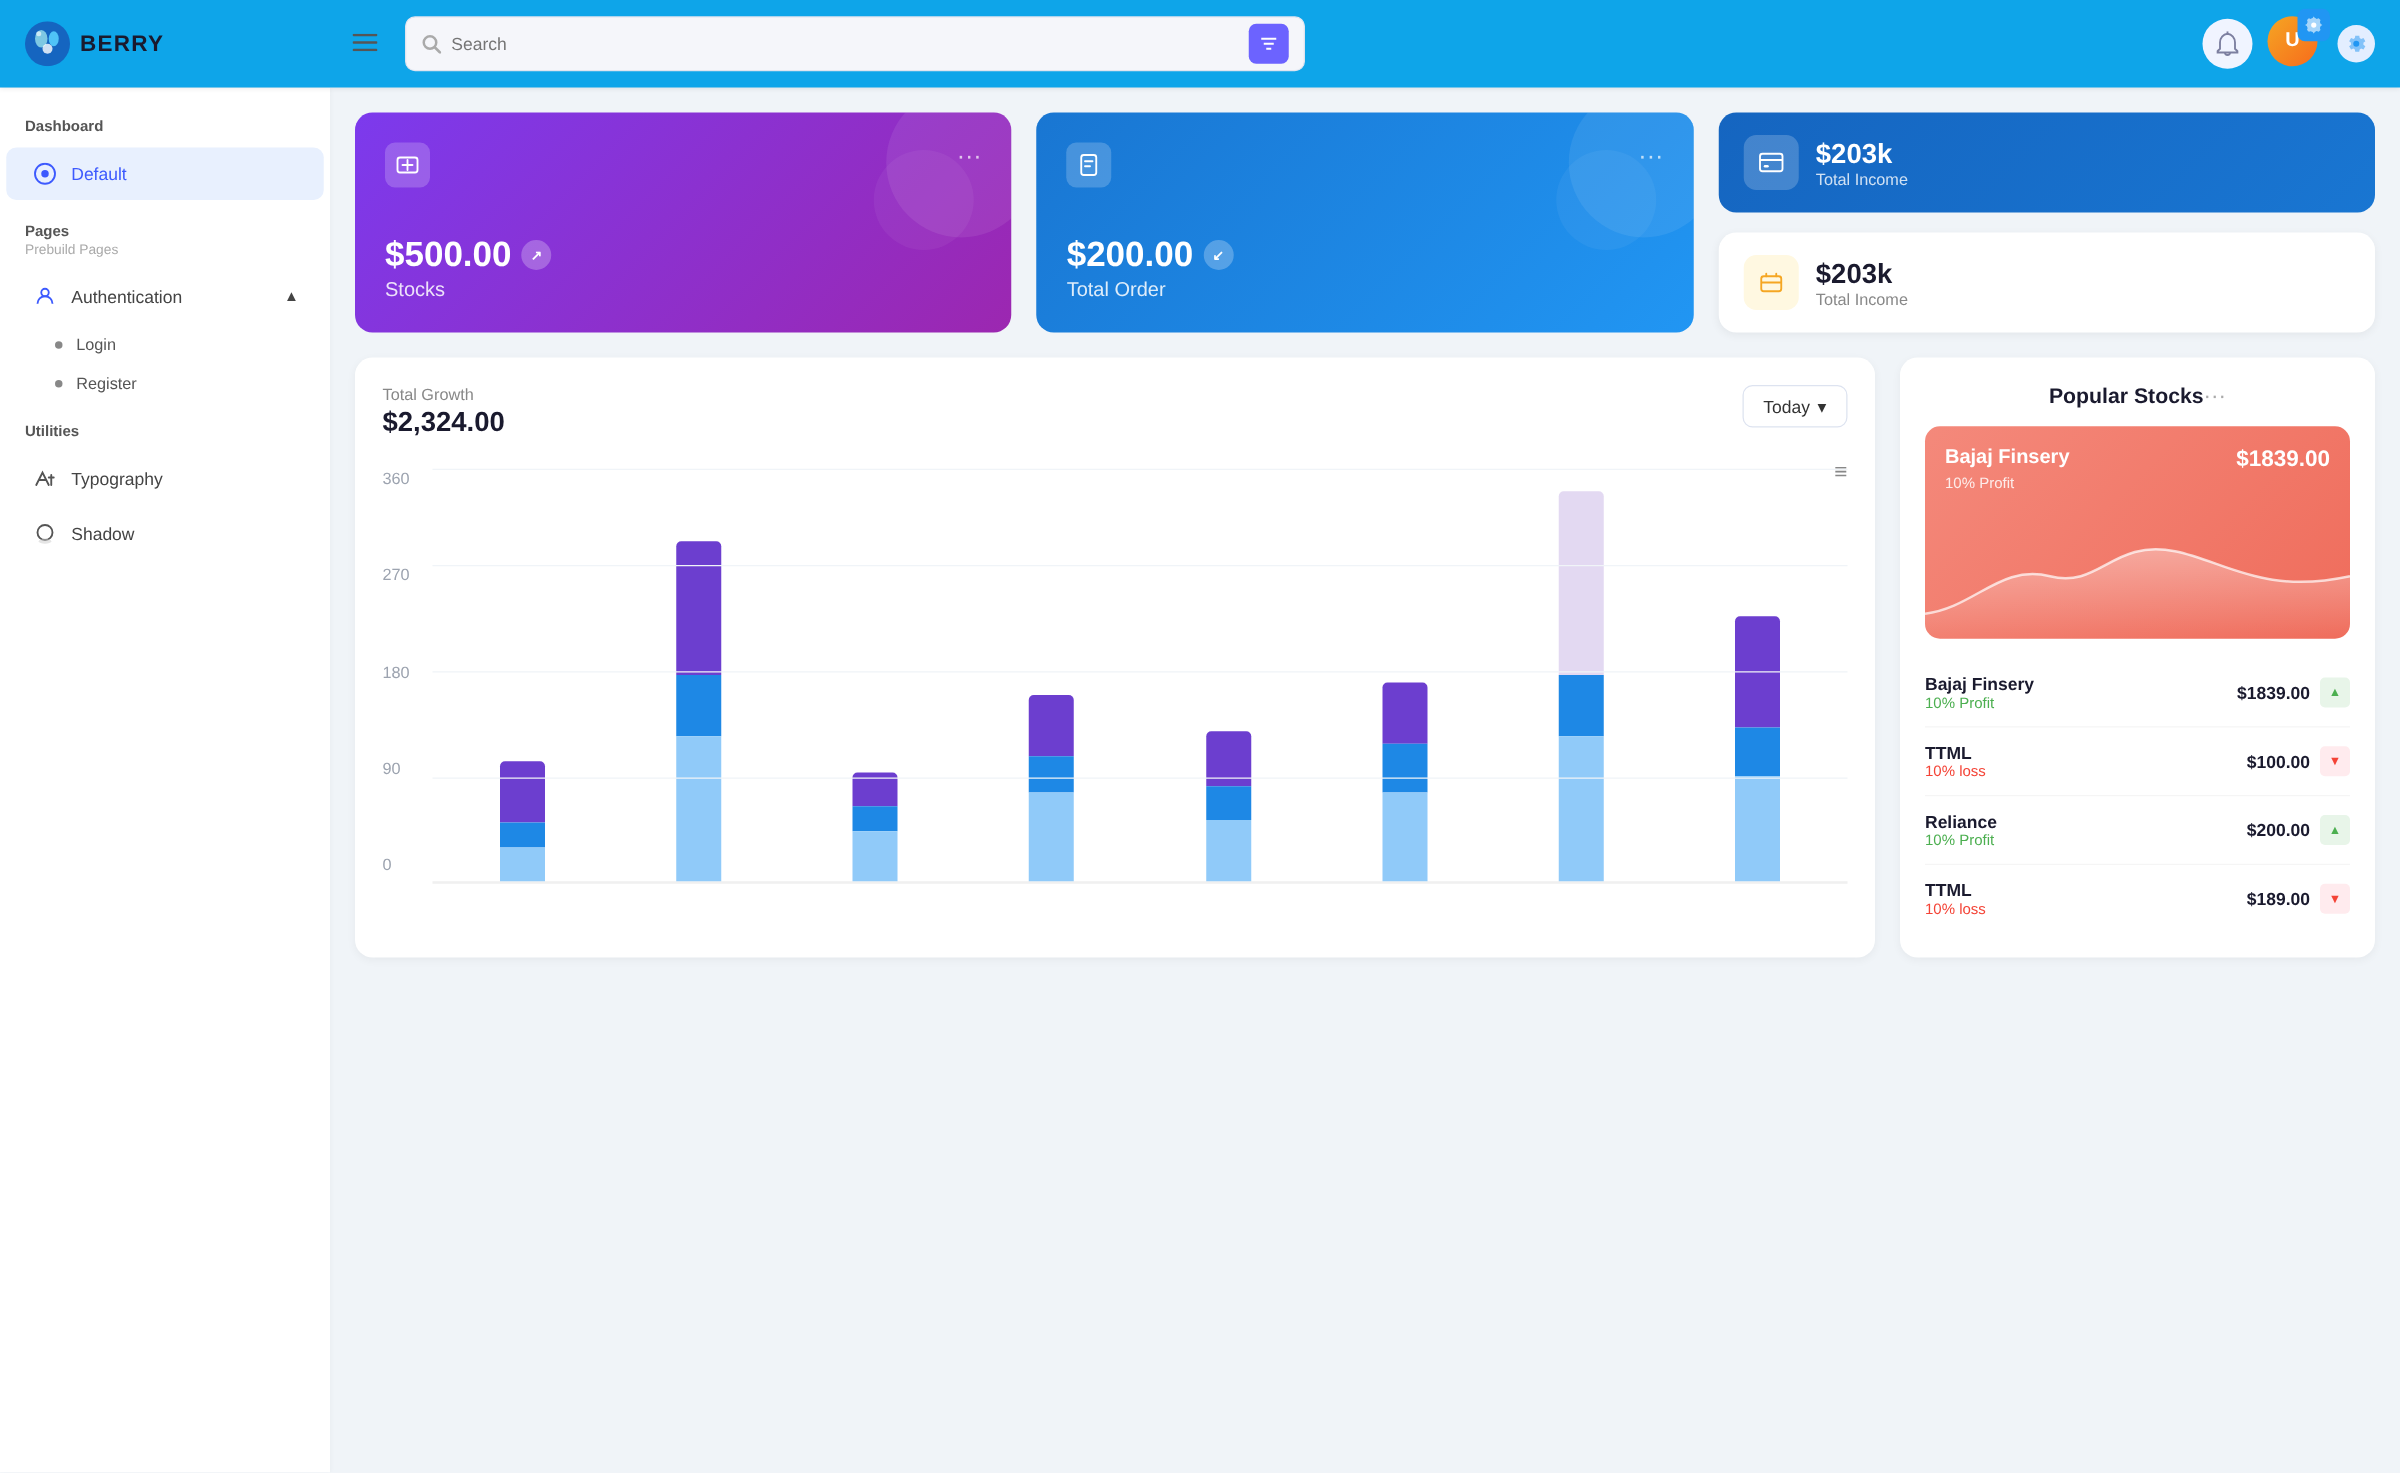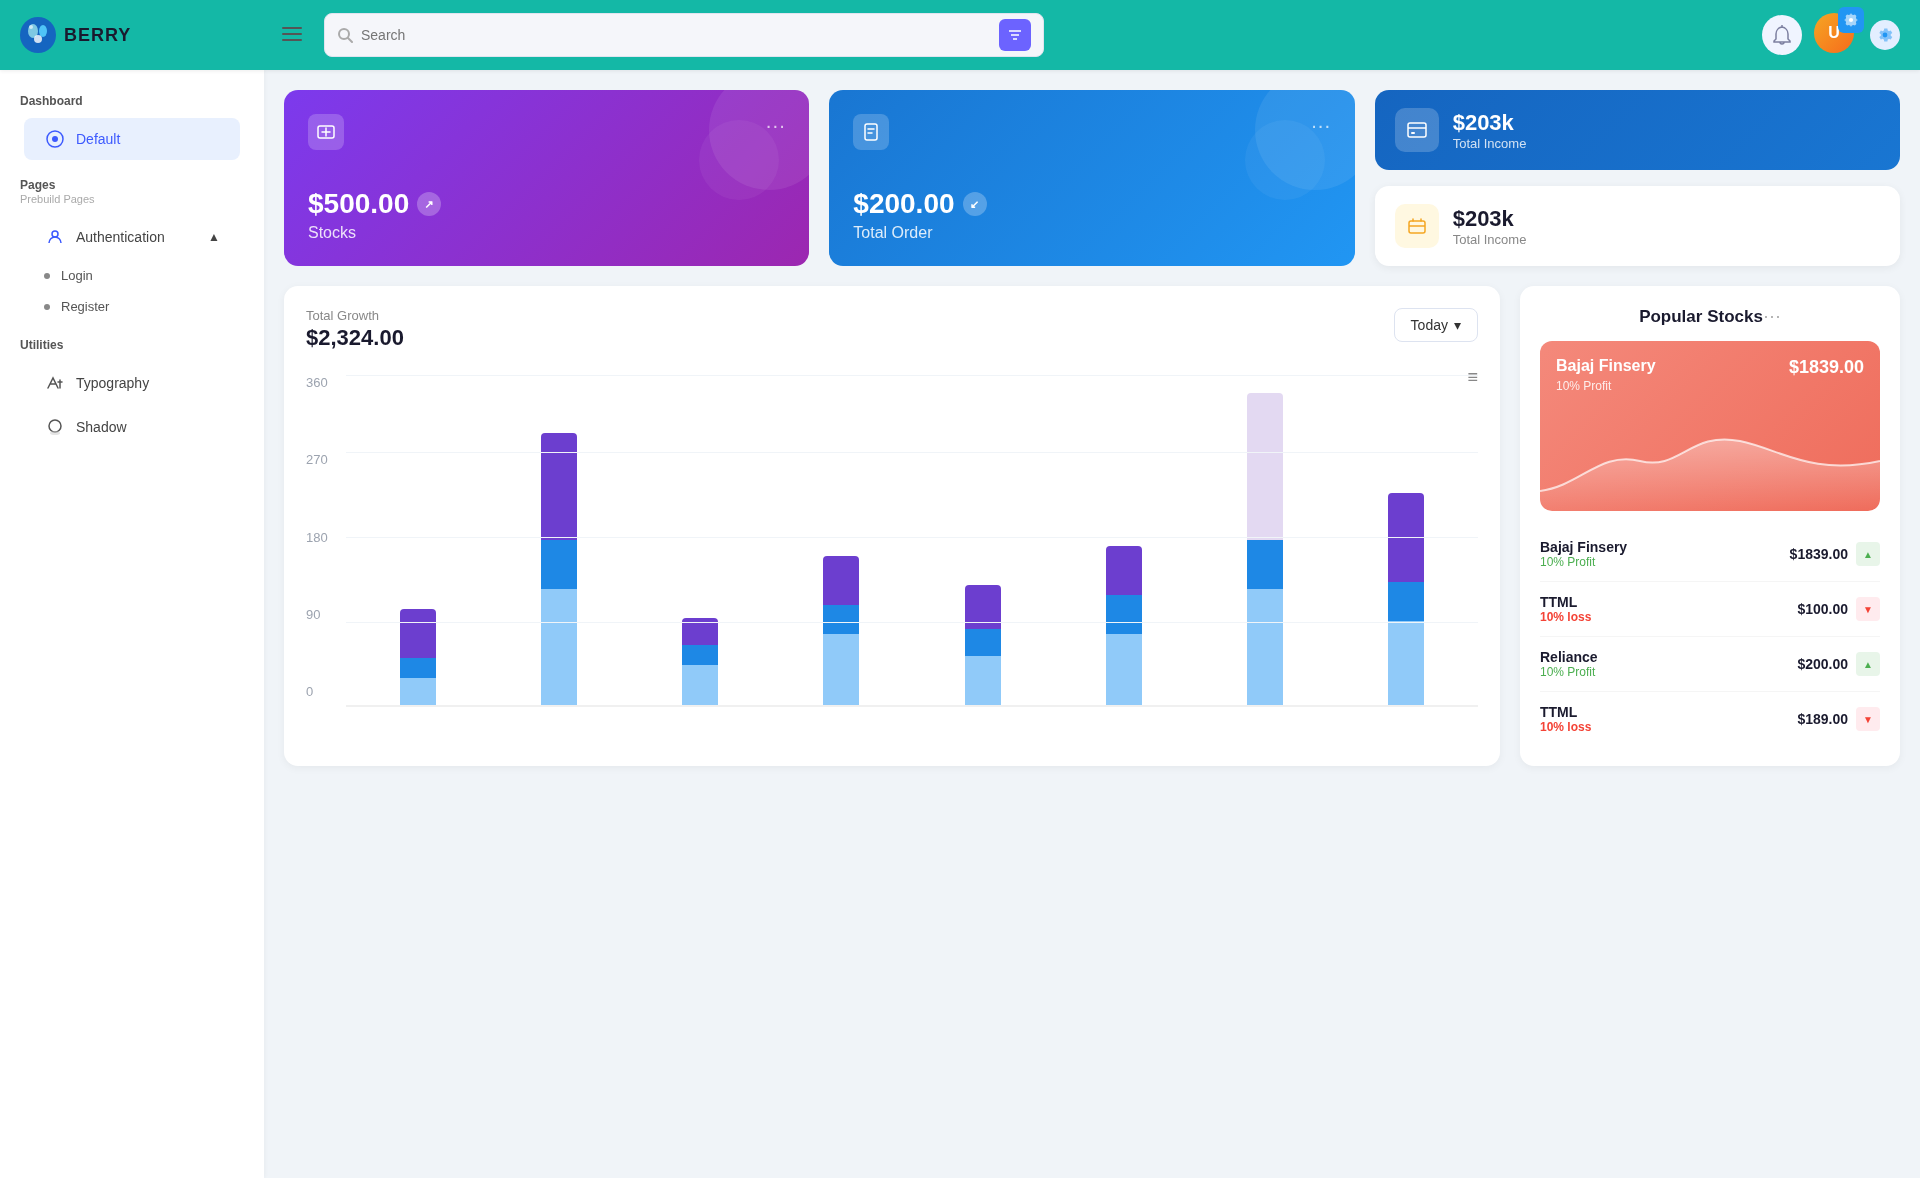--- a/index.html
+++ b/index.html
@@ -1,21 +1,21 @@
 <!DOCTYPE html>
 <html><head>
   <meta charset="utf-8">
   <style>
     * { box-sizing: border-box; margin: 0; padding: 0; }
     body { font-family: 'Segoe UI', Arial, sans-serif; background: #f0f4f8; display: flex; flex-direction: column; height: 100vh; overflow: hidden; }
 
     
     .header {
       height: 70px;
-      background: #14b8a6;
+      background: #0ea5e9;
       display: flex;
       align-items: center;
       padding: 0 20px;
       gap: 16px;
       box-shadow: 0 1px 4px rgba(0,0,0,0.08);
       z-index: 10;
     }
     .logo-area {
       display: flex;
       align-items: center;
@@ -158,21 +158,21 @@
       padding: 4px 20px 8px;
       text-transform: none;
     }
     .sidebar-item {
       display: flex;
       align-items: center;
       gap: 10px;
       padding: 10px 20px;
       cursor: pointer;
       border-radius: 8px;
-      margin: 2px 24px;
+      margin: 2px 5px;
       color: #444;
       font-size: 14px;
       font-weight: 500;
     }
     .sidebar-item.active {
       background: #e8f0fe;
       color: #3d5afe;
     }
     .sidebar-item .item-icon {
       width: 22px;
@@ -448,21 +448,21 @@
     .stock-row {
       display: flex;
       align-items: center;
       padding: 12px 0;
       border-bottom: 1px solid #f5f5f5;
     }
     .stock-row:last-child { border-bottom: none; }
     .stock-row-name { font-size: 14px; font-weight: 600; color: #1a1a2e; }
     .stock-row-profit { font-size: 12px; }
     .profit { color: #4caf50; }
-    .loss { color: #f44336; font-weight: bold; }
+    .loss { color: #f44336; }
     .stock-row-price { font-size: 14px; font-weight: 600; color: #1a1a2e; margin-left: auto; }
     .trend-badge {
       width: 24px;
       height: 24px;
       border-radius: 4px;
       display: flex;
       align-items: center;
       justify-content: center;
       font-size: 10px;
       margin-left: 8px;

